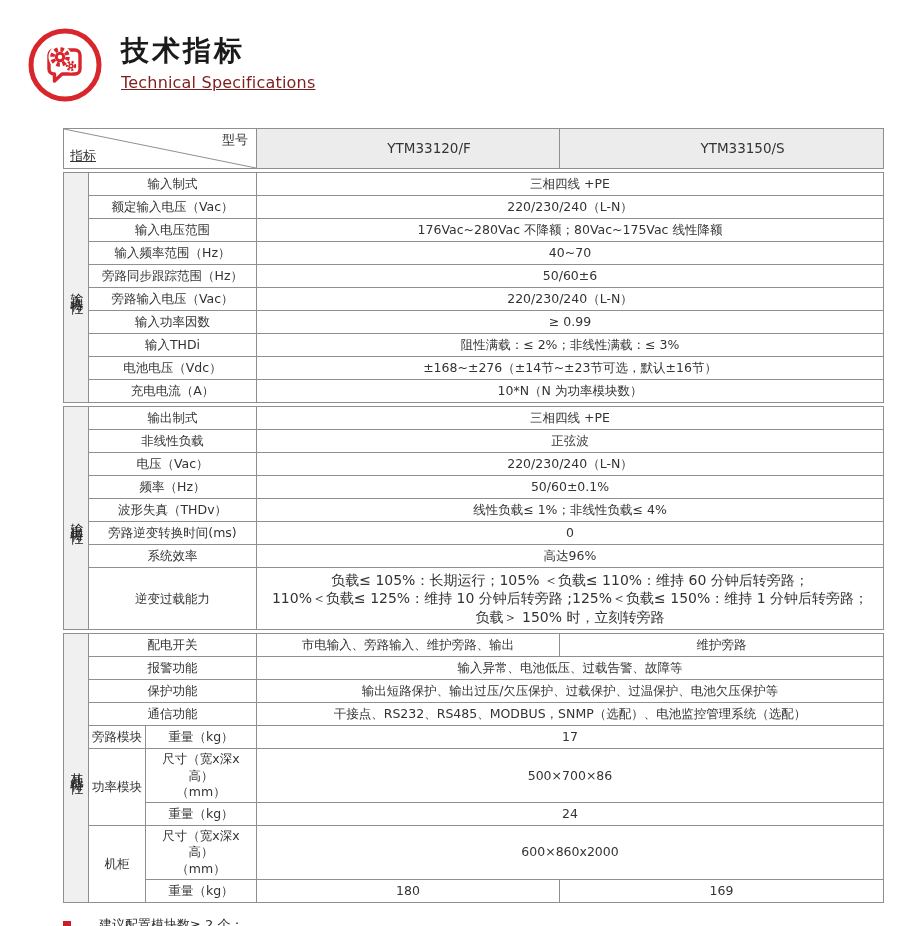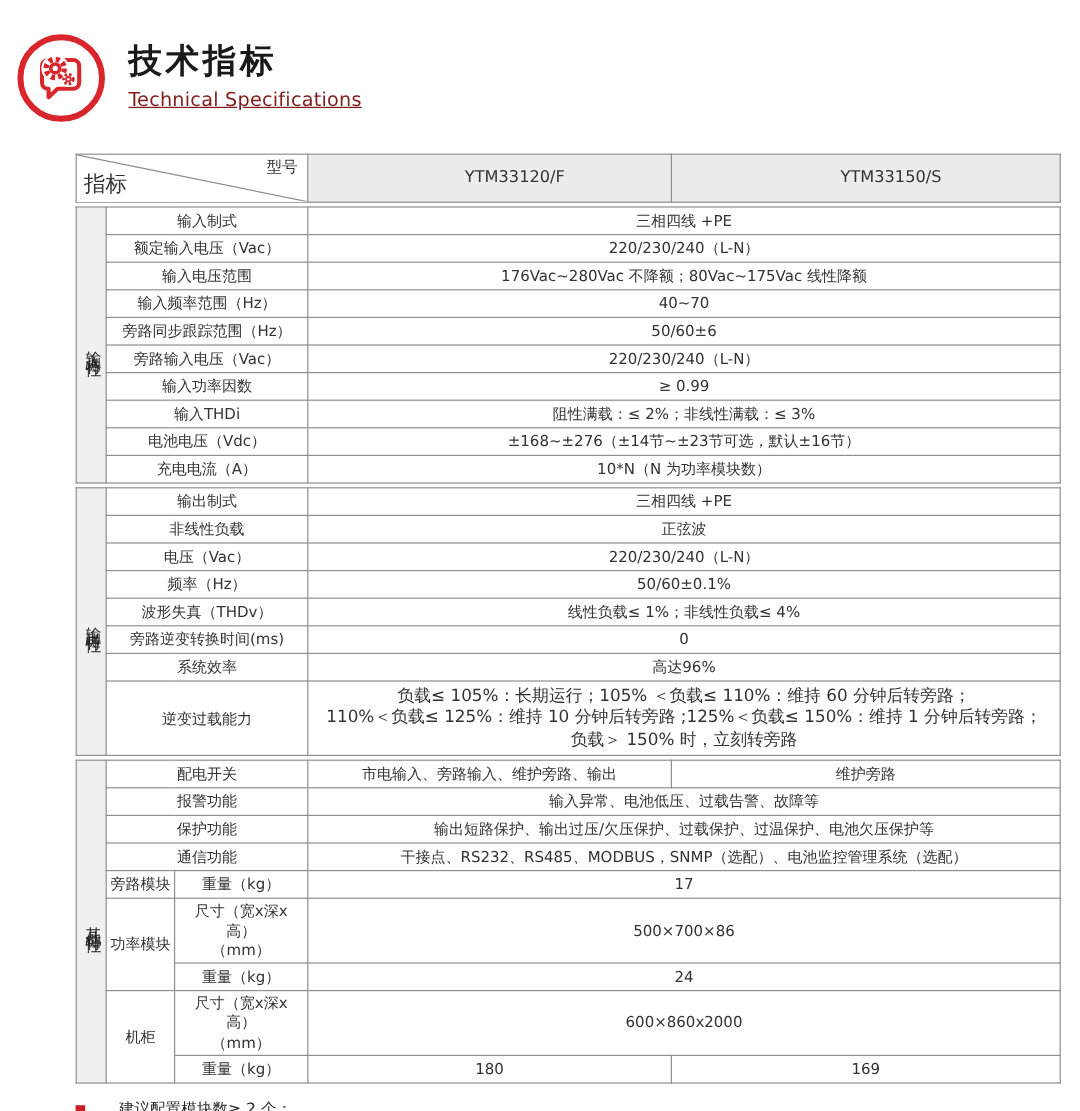--- a/index.html
+++ b/index.html
@@ -1,37 +1,37 @@
 <!DOCTYPE html>
 <html><head>
 <meta charset="utf-8">
 <style>
   * { box-sizing: border-box; margin: 0; padding: 0; }
   html, body { width: 900px; height: 926px; background: #ffffff; overflow: hidden;
     font-family: "DejaVu Sans", "Liberation Sans", sans-serif; color: #333; }
 
   
-  .page-header { display: flex; align-items: flex-start; padding: 27px 0 0 13px; height: 102px; }
+  .page-header { display: flex; align-items: flex-start; padding: 27px 0 0 27px; height: 102px; }
   .hdr-icon { width: 76px; height: 76px; flex: 0 0 76px; }
   .hdr-text { margin: 8px 0 0 18px; }
   .hdr-title { font-size: 28px; font-weight: bold; color: #1a1a1a; letter-spacing: 3px; line-height: 1.15; }
   .hdr-sub { font-size: 16px; color: #7f1d1d; margin-top: 6px; letter-spacing: 0.2px; text-decoration: underline; }
 
   
   .table-wrap { margin: 26px 16px 0 63px; width: 822px; }
   table.spec { border-collapse: collapse; table-layout: fixed; width: 820px; border: 1px solid #6e6e6e; }
   table.spec + table.spec { margin-top: 3px; }
   td { border: 1px solid #8f8f8f; font-size: 12.5px; color: #333;
        text-align: center; vertical-align: middle; padding: 2px 6px; height: 23px; line-height: 1.3; }
 
   
   td.diag { position: relative; background: #fff; padding: 0; height: 40px; }
   td.diag svg { position: absolute; inset: 0; width: 100%; height: 100%; }
   .diag-top { position: absolute; top: 3px; right: 8px; font-size: 13px; }
-  .diag-bottom { position: absolute; bottom: 3px; left: 6px; font-size: 18px; }
+  .diag-bottom { position: absolute; bottom: 3px; left: 6px; font-size: 13px; text-decoration: underline; }
   td.model { background: #ececec; font-size: 13.5px; height: 40px; padding-left: 48px; }
 
   
   td.cat { background: #f0f0f0; padding: 0; }
   .vtext { writing-mode: vertical-rl; text-orientation: upright; margin: 0 auto;
            font-size: 13px; letter-spacing: 3px; color: #222; }
   td.lbl { }
   td.grp { padding: 2px 2px; }
   td.val { }
   td.ml { white-space: pre-line; }

